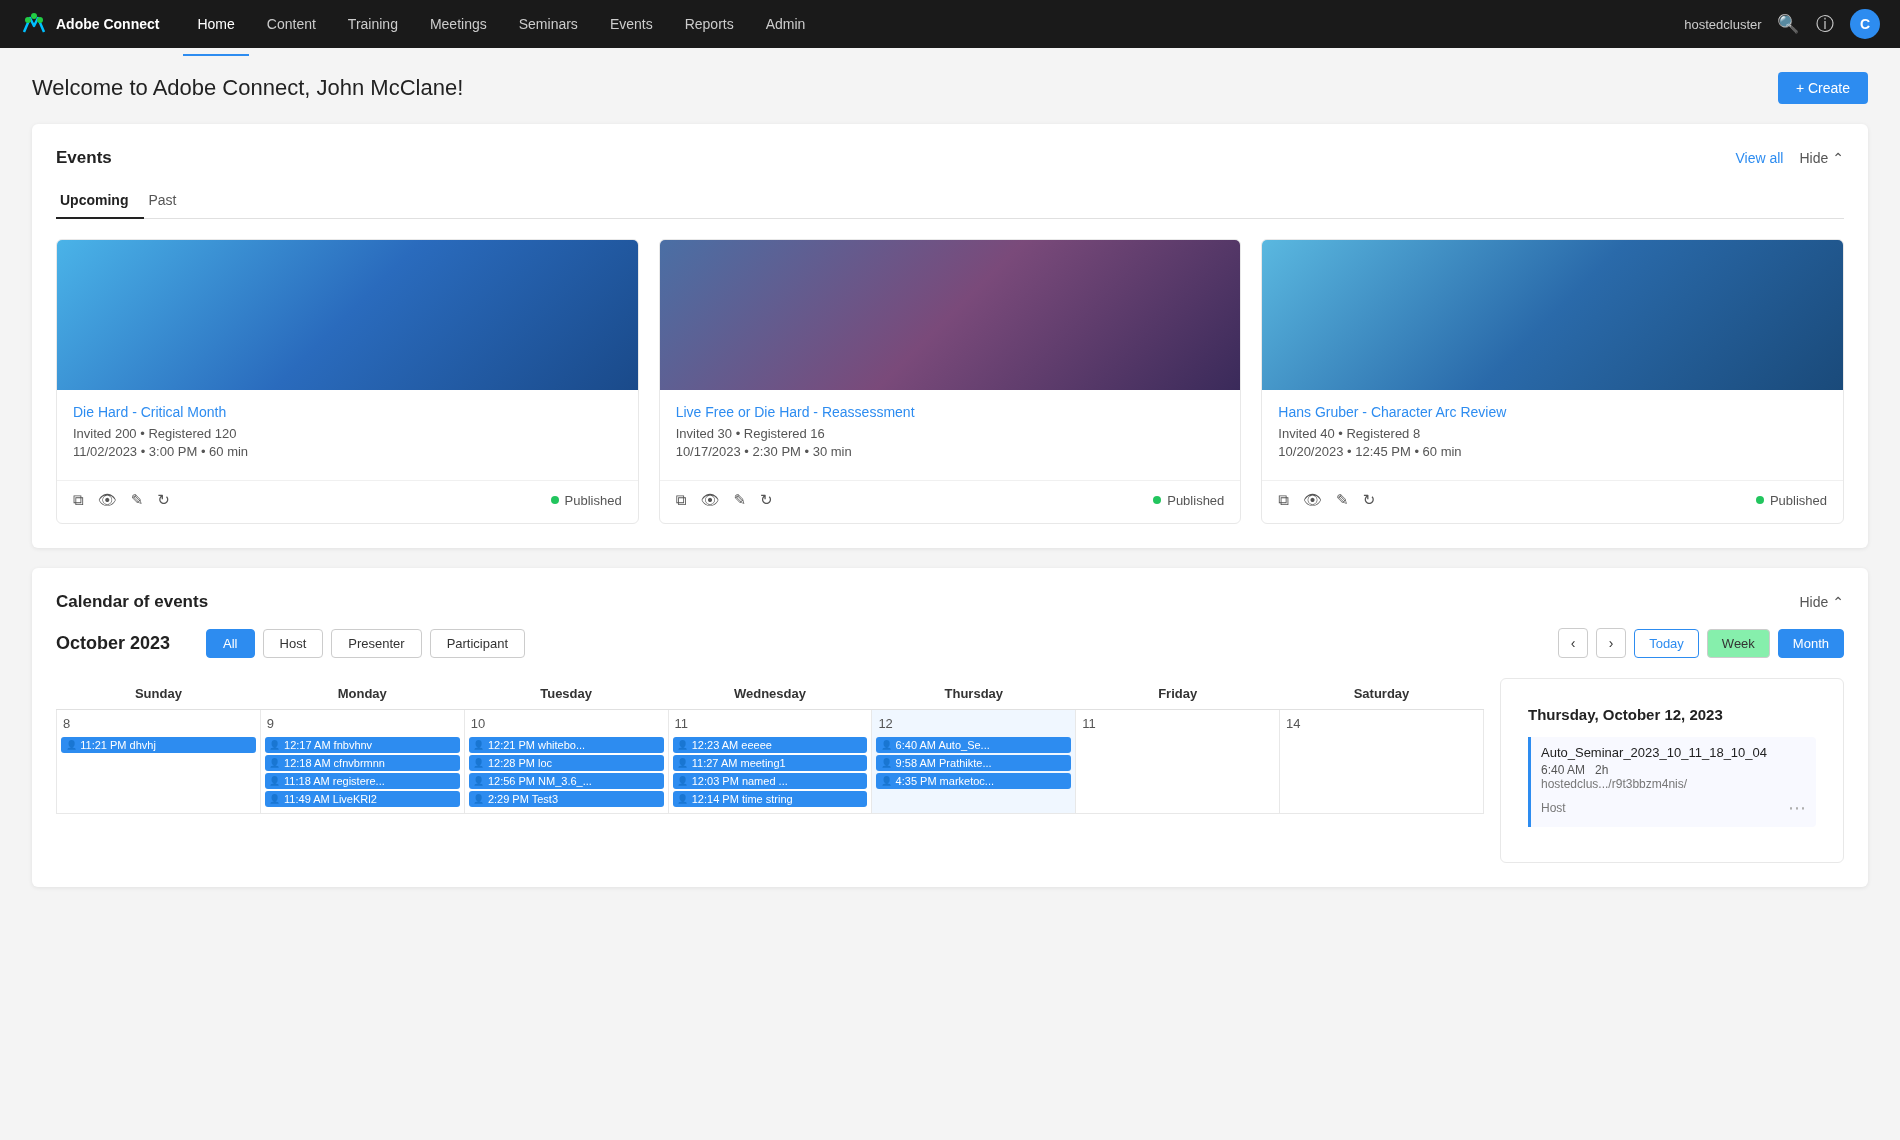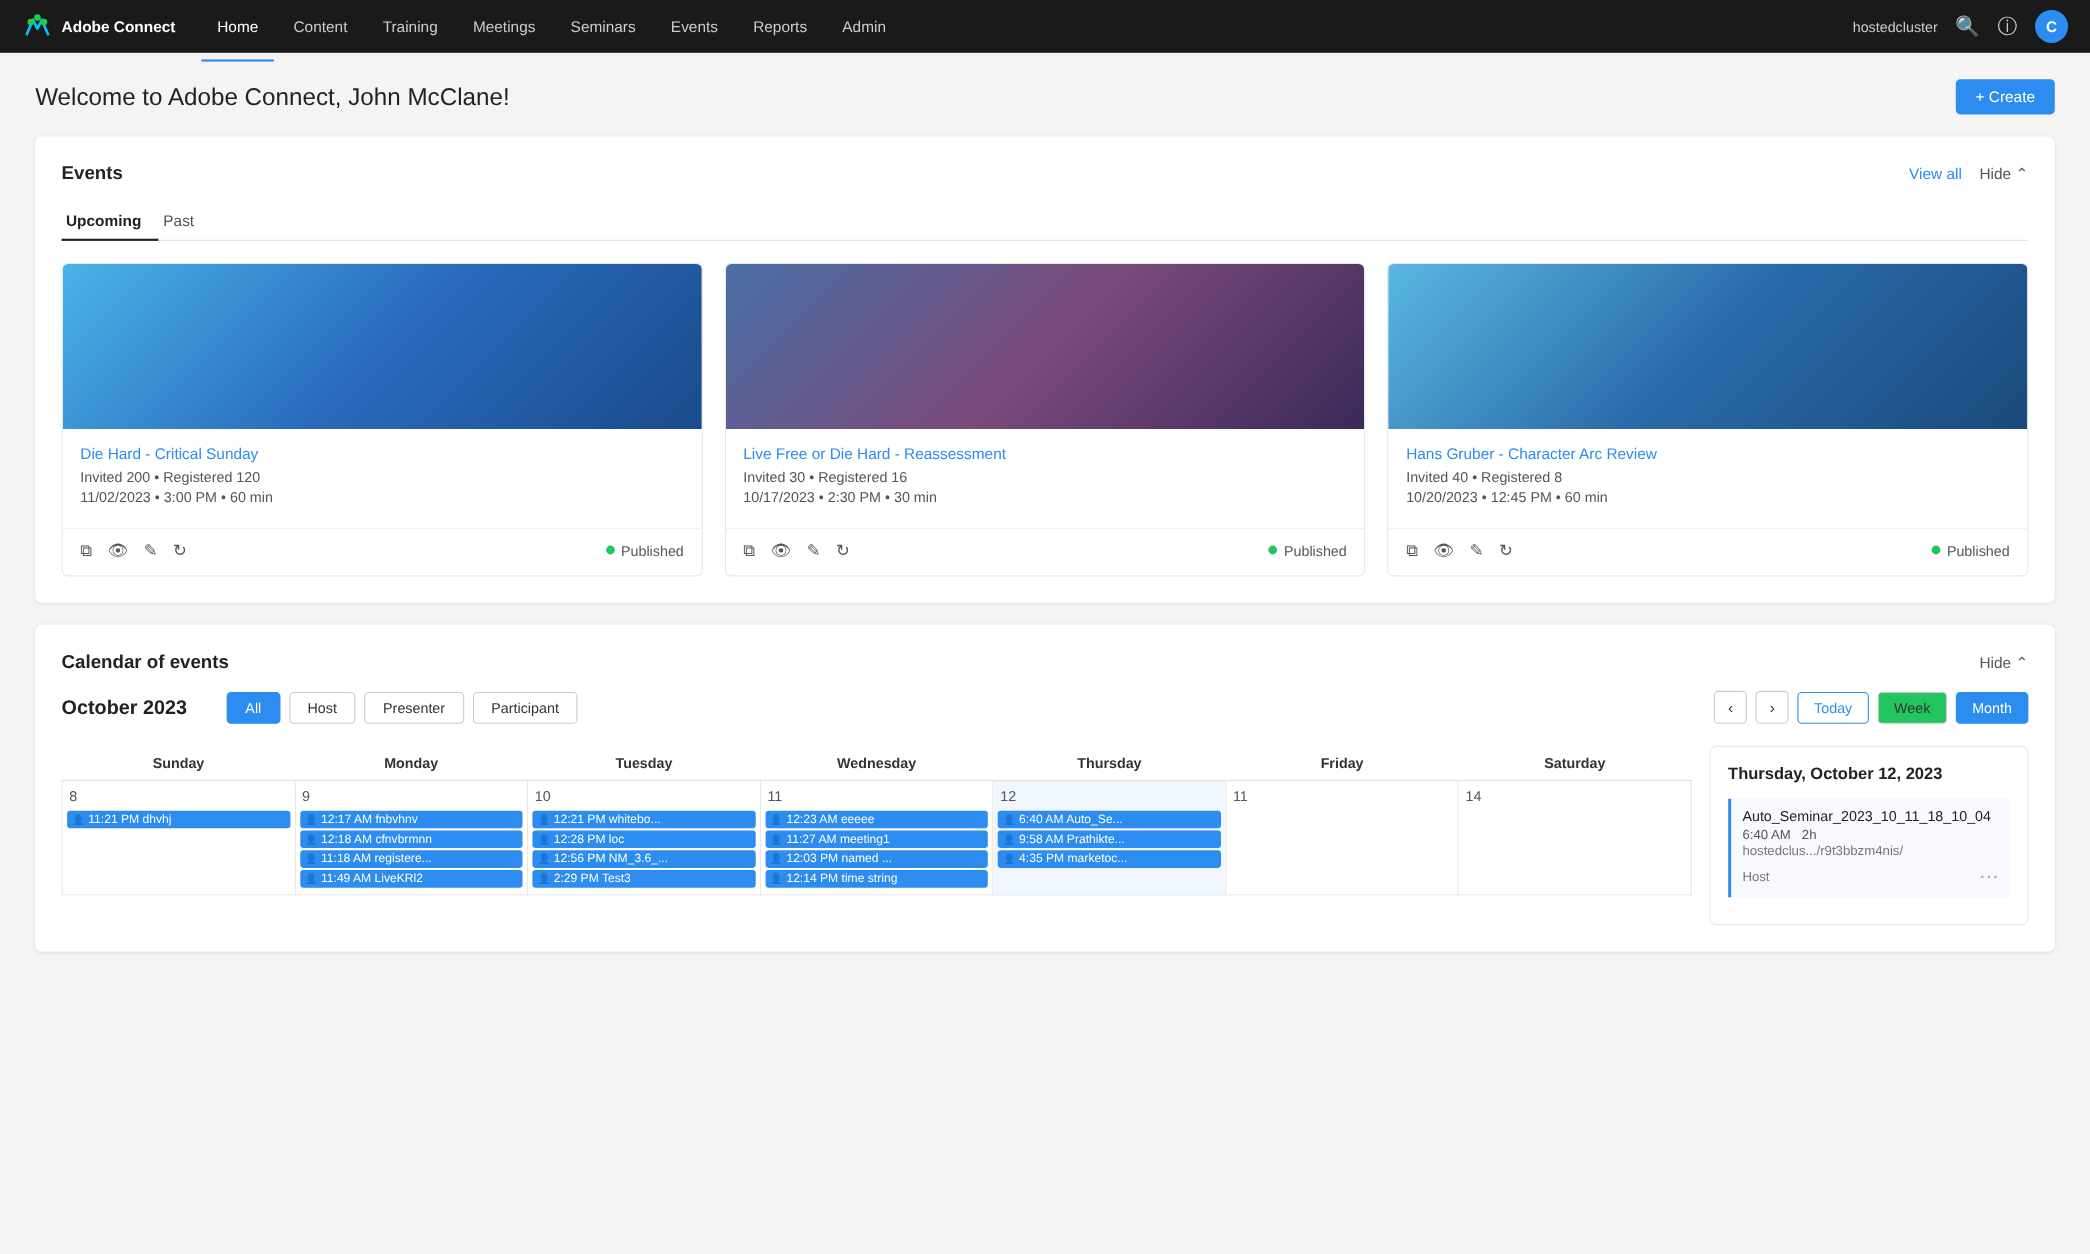--- a/index.html
+++ b/index.html
@@ -58,37 +58,37 @@
 
     
     .calendar-header { display: flex; align-items: center; justify-content: space-between; margin-bottom: 20px; flex-wrap: wrap; gap: 12px; }
     .calendar-month { font-size: 18px; font-weight: 600; color: #222; margin-right: 20px; }
     .calendar-filter-group { display: flex; gap: 8px; align-items: center; }
     .cal-filter-btn { padding: 6px 16px; border-radius: 4px; border: 1px solid #ccc; background: #fff; font-size: 13px; cursor: pointer; color: #333; }
     .cal-filter-btn.active { background: #2d8cf0; color: #fff; border-color: #2d8cf0; }
     .cal-nav-group { display: flex; gap: 8px; align-items: center; }
     .cal-nav-btn { width: 30px; height: 30px; border: 1px solid #ccc; border-radius: 4px; background: #fff; cursor: pointer; display: flex; align-items: center; justify-content: center; font-size: 14px; color: #333; }
     .cal-today-btn { padding: 6px 14px; border: 1px solid #2d8cf0; border-radius: 4px; background: #fff; color: #2d8cf0; font-size: 13px; cursor: pointer; }
-    .cal-view-btn { padding: 6px 14px; border: 1px solid #ccc; border-radius: 4px; background: #22c55e; font-size: 13px; cursor: pointer; color: #333; }
+    .cal-view-btn { padding: 6px 14px; border: 1px solid #ccc; border-radius: 4px; background: #86efac; font-size: 13px; cursor: pointer; color: #333; }
     .cal-view-btn.active { background: #2d8cf0; color: #fff; border-color: #2d8cf0; }
 
     
     .calendar-section { display: flex; gap: 16px; }
     .calendar-grid-wrap { flex: 1; min-width: 0; }
     .cal-grid { width: 100%; border-collapse: collapse; }
     .cal-grid th { text-align: center; padding: 8px 4px; font-size: 13px; font-weight: 700; color: #333; border-bottom: 1px solid #e0e0e0; }
     .cal-grid td { vertical-align: top; border: 1px solid #e8e8e8; padding: 4px; min-height: 90px; width: calc(100%/7); }
     .cal-day-num { font-size: 13px; color: #555; margin-bottom: 4px; padding: 2px; }
     .cal-event-item { background: #2d8cf0; color: #fff; font-size: 11px; padding: 2px 5px; border-radius: 3px; margin-bottom: 2px; white-space: nowrap; overflow: hidden; text-overflow: ellipsis; display: flex; align-items: center; gap: 3px; cursor: pointer; }
     .cal-event-item.blue { background: #2d8cf0; }
     .cal-event-item .ev-icon { font-size: 9px; }
     .cal-today-cell { background: #f0f7ff; }
 
     
-    .cal-sidebar { width: 290px; flex-shrink: 0; background: #fff; border: 1px solid #e8e8e8; border-radius: 6px; padding: 16px; }
+    .cal-sidebar { width: 344px; flex-shrink: 0; background: #fff; border: 1px solid #e8e8e8; border-radius: 6px; padding: 27px; }
     .cal-sidebar-title { font-size: 15px; font-weight: 600; color: #222; margin-bottom: 14px; }
     .cal-sidebar-event { border-left: 3px solid #2d8cf0; padding: 8px 10px; margin-bottom: 8px; background: #f8f9ff; border-radius: 0 4px 4px 0; }
     .cal-sidebar-event-name { font-size: 13px; font-weight: 500; color: #222; margin-bottom: 3px; }
     .cal-sidebar-event-time { font-size: 12px; color: #555; }
     .cal-sidebar-event-meta { font-size: 12px; color: #777; }
     .cal-sidebar-event-actions { display: flex; justify-content: space-between; align-items: center; margin-top: 6px; }
     .cal-sidebar-event-role { font-size: 12px; color: #777; }
     .cal-sidebar-event-more { font-size: 18px; color: #aaa; cursor: pointer; }
   </style>
 </head>
@@ -144,21 +144,21 @@
 
     <div class="tabs" id="event-tabs-container">
         <div class="tab active">Upcoming</div>
         <div class="tab">Past</div>
       </div>
 
     <div class="events-grid" id="events-grid-container">
         <div class="event-card">
     <div class="event-thumb event-thumb-1"></div>
     <div class="event-info">
-      <div class="event-name">Die Hard - Critical Sunday</div>
+      <div class="event-name">Die Hard - Critical Month</div>
       <div class="event-meta">Invited 200 • Registered 120</div>
       <div class="event-meta">11/02/2023 • 3:00 PM • 60 min</div>
     </div>
     <div class="event-actions">
       <div class="event-action-icons">
         <span class="event-action-icon">⧉</span>
         <span class="event-action-icon">👁</span>
         <span class="event-action-icon">✎</span>
         <span class="event-action-icon">↻</span>
       </div>

